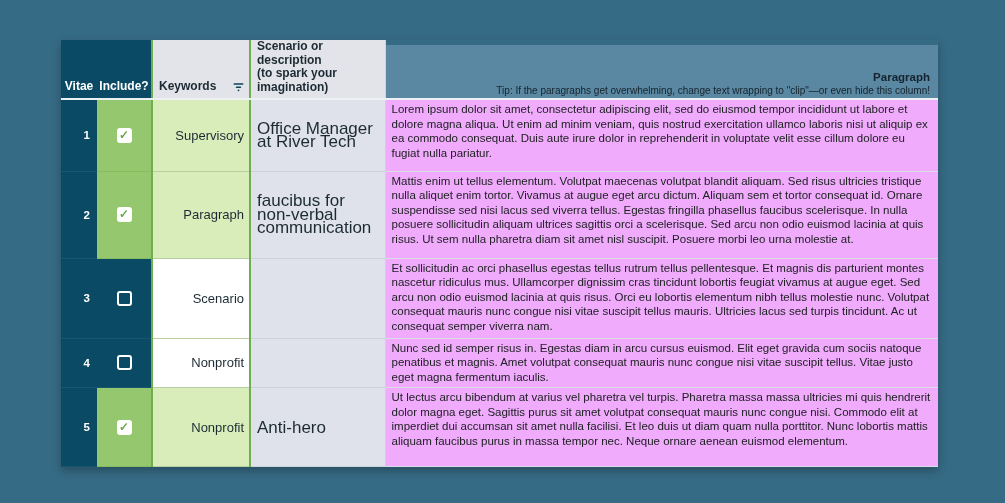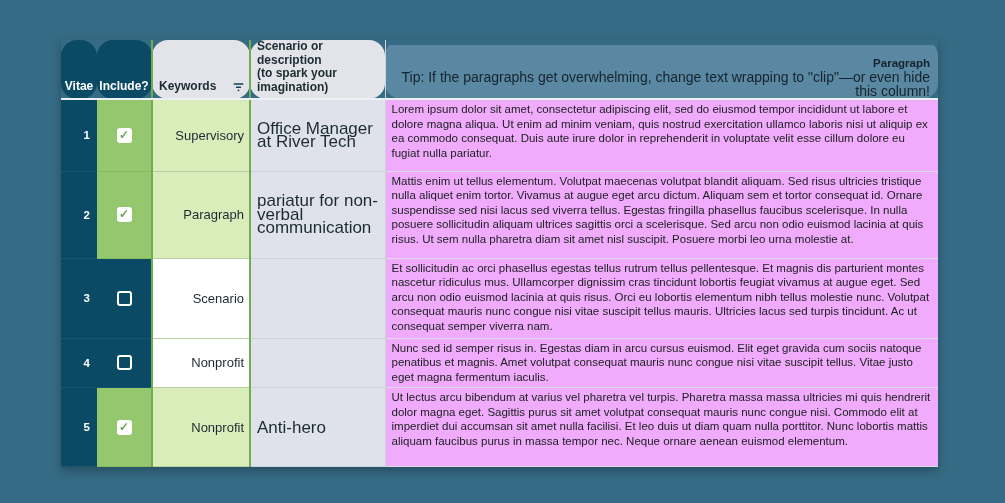--- a/index.html
+++ b/index.html
@@ -15,21 +15,21 @@
     border-collapse:collapse;table-layout:fixed;
     box-shadow:0 4px 9px rgba(0,0,0,.28);
   }
   col.col-rank{width:36px}
   col.col-include{width:55px}
   col.col-keywords{width:98px}
   col.col-scenario{width:135px}
   col.col-paragraph{width:553px}
 
   th{vertical-align:bottom;font-size:12px;font-weight:bold;
-     border-bottom:2px solid var(--header-underline,#eef1f3);border-radius:16px;}
+     border-bottom:2px solid var(--header-underline,#eef1f3);}
   thead tr{height:51px;}
   .h-rank,.h-include{
     background:var(--navy,#0b4a64);color:#fff;text-align:center;
     padding:0 2px 5px 2px;
   }
   .h-keywords{
     background:var(--header-gray,#e3e4e9);color:var(--text-dark,#1c2b33);
     border-left:2px solid var(--green-border,#6fae4e);
     border-right:2px solid var(--green-border,#6fae4e);
     padding:0 4px 5px 6px;text-align:left;
@@ -39,21 +39,21 @@
     background:var(--header-gray,#e3e4e9);color:var(--text-dark,#1c2b33);
     padding:0 6px 4px 6px;text-align:left;
     white-space:pre-line;line-height:13.5px;
     border-right:1px solid #cfd3dd;
   }
   .h-paragraph{
     background:linear-gradient(var(--page-bg,#366b85) 0 5px, var(--header-blue,#5a87a1) 5px);
     color:#15242e;padding:0 8px 0 8px;text-align:right;font-weight:normal;
   }
   .p-title{font-weight:bold;font-size:11.5px;line-height:14px;}
-  .p-tip{font-size:14px;line-height:14px;}
+  .p-tip{font-size:10px;line-height:14px;}
 
   tbody tr:nth-child(1){height:72px}
   tbody tr:nth-child(2){height:87px}
   tbody tr:nth-child(3){height:80px}
   tbody tr:nth-child(4){height:49px}
   tbody tr:nth-child(5){height:79px}
 
   td{vertical-align:middle;}
   td.c-rank{
     background:var(--navy,#0b4a64);color:#fff;font-weight:bold;font-size:11.5px;
@@ -136,21 +136,21 @@
           <td class="c-keywords on">Supervisory</td>
           <td class="c-scenario">Office Manager at River Tech</td>
           <td class="c-paragraph">Lorem ipsum dolor sit amet, consectetur adipiscing elit, sed do eiusmod tempor incididunt ut labore et dolore magna aliqua. Ut enim ad minim veniam, quis nostrud exercitation ullamco laboris nisi ut aliquip ex ea commodo consequat. Duis aute irure dolor in reprehenderit in voluptate velit esse cillum dolore eu fugiat nulla pariatur.</td>
         </tr>
         <tr>
           <td class="c-rank">2</td>
           <td class="c-include checked">
             <div class="cb on">✓</div>
           </td>
           <td class="c-keywords on">Paragraph</td>
-          <td class="c-scenario">pariatur for non-verbal communication</td>
+          <td class="c-scenario">faucibus for non-verbal communication</td>
           <td class="c-paragraph">Mattis enim ut tellus elementum. Volutpat maecenas volutpat blandit aliquam. Sed risus ultricies tristique nulla aliquet enim tortor. Vivamus at augue eget arcu dictum. Aliquam sem et tortor consequat id. Ornare suspendisse sed nisi lacus sed viverra tellus. Egestas fringilla phasellus faucibus scelerisque. In nulla posuere sollicitudin aliquam ultrices sagittis orci a scelerisque. Sed arcu non odio euismod lacinia at quis risus. Ut sem nulla pharetra diam sit amet nisl suscipit. Posuere morbi leo urna molestie at.</td>
         </tr>
         <tr>
           <td class="c-rank">3</td>
           <td class="c-include">
             <div class="cb off"></div>
           </td>
           <td class="c-keywords">Scenario</td>
           <td class="c-scenario"></td>
           <td class="c-paragraph">Et sollicitudin ac orci phasellus egestas tellus rutrum tellus pellentesque. Et magnis dis parturient montes nascetur ridiculus mus. Ullamcorper dignissim cras tincidunt lobortis feugiat vivamus at augue eget. Sed arcu non odio euismod lacinia at quis risus. Orci eu lobortis elementum nibh tellus molestie nunc. Volutpat consequat mauris nunc congue nisi vitae suscipit tellus mauris. Ultricies lacus sed turpis tincidunt. Ac ut consequat semper viverra nam.</td>

